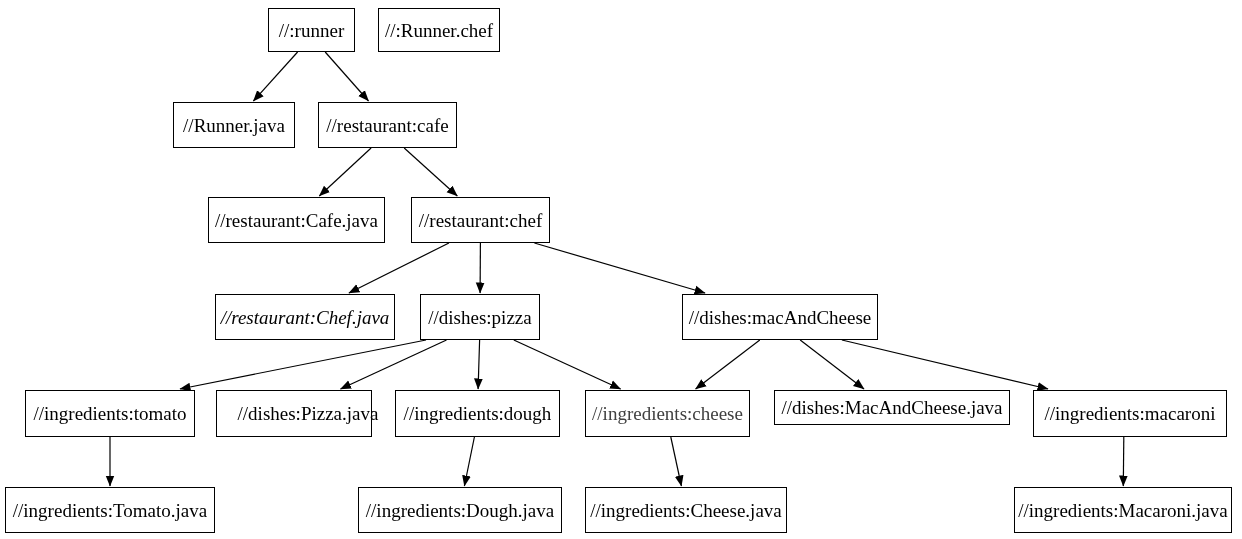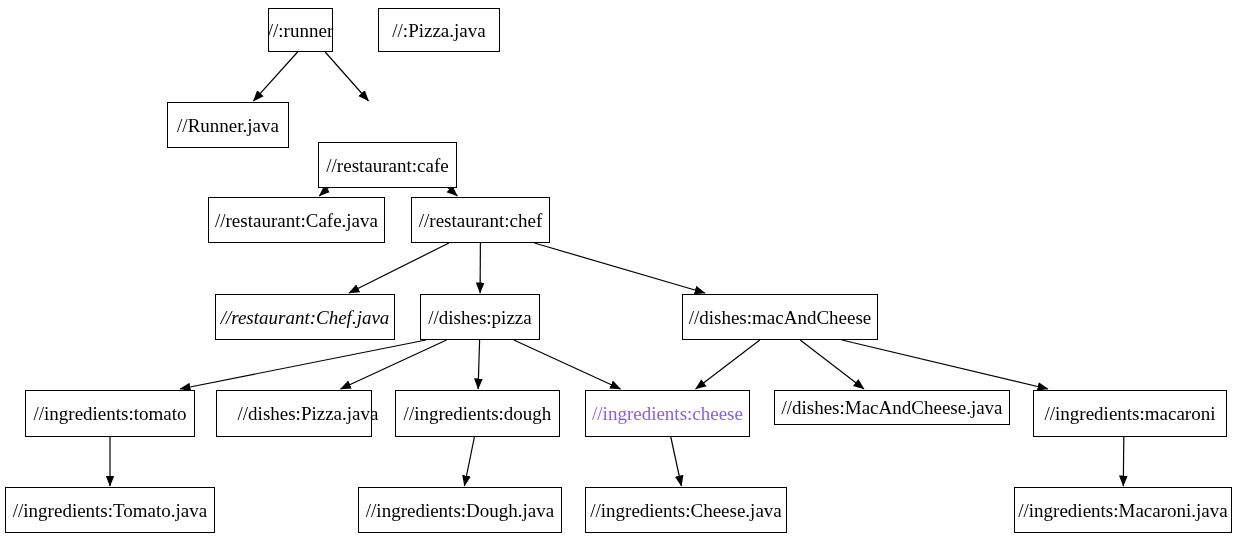--- a/index.html
+++ b/index.html
@@ -62,33 +62,33 @@
         <line x1="759.8" y1="340.0" x2="695.6" y2="389.0" stroke="#000000" stroke-width="1.2" marker-end="url(#arrowhead)"></line>
         <line x1="800.2" y1="340.0" x2="864.0" y2="389.0" stroke="#000000" stroke-width="1.2" marker-end="url(#arrowhead)"></line>
         <line x1="841.9" y1="340.0" x2="1048.0" y2="389.0" stroke="#000000" stroke-width="1.2" marker-end="url(#arrowhead)"></line>
         <line x1="110.0" y1="437.0" x2="110.0" y2="486.0" stroke="#000000" stroke-width="1.2" marker-end="url(#arrowhead)"></line>
         <line x1="474.4" y1="437.0" x2="464.4" y2="486.0" stroke="#000000" stroke-width="1.2" marker-end="url(#arrowhead)"></line>
         <line x1="670.8" y1="437.0" x2="681.4" y2="486.0" stroke="#000000" stroke-width="1.2" marker-end="url(#arrowhead)"></line>
         <line x1="1123.8" y1="437.0" x2="1123.3" y2="486.0" stroke="#000000" stroke-width="1.2" marker-end="url(#arrowhead)"></line>
       </g>
   </svg>
   <div id="node-layer">
-      <div class="graph-node" style="left: 268px; top: 8px; width: 65px; height: 44px; background: rgb(255, 255, 255); border-color: rgb(0, 0, 0); color: rgb(0, 0, 0);">//:runner</div>
-      <div class="graph-node" style="left: 378px; top: 8px; width: 122px; height: 44px; background: rgb(255, 255, 255); border-color: rgb(0, 0, 0); color: rgb(0, 0, 0);">//:Pizza.java</div>
-      <div class="graph-node" style="left: 167px; top: 102px; width: 122px; height: 46px; background: rgb(255, 255, 255); border-color: rgb(0, 0, 0); color: rgb(0, 0, 0);">//Runner.java</div>
-      <div class="graph-node" style="left: 318px; top: 102px; width: 139px; height: 46px; background: rgb(255, 255, 255); border-color: rgb(0, 0, 0); color: rgb(0, 0, 0); margin-top: 40px;">//restaurant:cafe</div>
+      <div class="graph-node" style="left: 268px; top: 8px; width: 87px; height: 44px; background: rgb(255, 255, 255); border-color: rgb(0, 0, 0); color: rgb(0, 0, 0);">//:runner</div>
+      <div class="graph-node" style="left: 378px; top: 8px; width: 122px; height: 44px; background: rgb(255, 255, 255); border-color: rgb(0, 0, 0); color: rgb(0, 0, 0);">//:Runner.chef</div>
+      <div class="graph-node" style="left: 173px; top: 102px; width: 122px; height: 46px; background: rgb(255, 255, 255); border-color: rgb(0, 0, 0); color: rgb(0, 0, 0);">//Runner.java</div>
+      <div class="graph-node" style="left: 318px; top: 102px; width: 139px; height: 46px; background: rgb(255, 255, 255); border-color: rgb(0, 0, 0); color: rgb(0, 0, 0);">//restaurant:cafe</div>
       <div class="graph-node" style="left: 208px; top: 197px; width: 177px; height: 46px; background: rgb(255, 255, 255); border-color: rgb(0, 0, 0); color: rgb(0, 0, 0);">//restaurant:Cafe.java</div>
       <div class="graph-node" style="left: 411px; top: 197px; width: 139px; height: 46px; background: rgb(255, 255, 255); border-color: rgb(0, 0, 0); color: rgb(0, 0, 0);">//restaurant:chef</div>
       <div class="graph-node" style="left: 215px; top: 294px; width: 180px; height: 46px; background: rgb(255, 255, 255); border-color: rgb(0, 0, 0); color: rgb(0, 0, 0); font-style: italic;">//restaurant:Chef.java</div>
       <div class="graph-node" style="left: 420px; top: 294px; width: 120px; height: 46px; background: rgb(255, 255, 255); border-color: rgb(0, 0, 0); color: rgb(0, 0, 0);">//dishes:pizza</div>
       <div class="graph-node" style="left: 682px; top: 294px; width: 196px; height: 46px; background: rgb(255, 255, 255); border-color: rgb(0, 0, 0); color: rgb(0, 0, 0);">//dishes:macAndCheese</div>
       <div class="graph-node" style="left: 25px; top: 390px; width: 170px; height: 47px; background: rgb(255, 255, 255); border-color: rgb(0, 0, 0); color: rgb(0, 0, 0);">//ingredients:tomato</div>
       <div class="graph-node" style="left: 216px; top: 390px; width: 156px; height: 47px; background: rgb(255, 255, 255); border-color: rgb(0, 0, 0); color: rgb(0, 0, 0); padding-left: 28px;">//dishes:Pizza.java</div>
       <div class="graph-node" style="left: 395px; top: 390px; width: 165px; height: 47px; background: rgb(255, 255, 255); border-color: rgb(0, 0, 0); color: rgb(0, 0, 0);">//ingredients:dough</div>
-      <div class="graph-node" style="left: 585px; top: 390px; width: 165px; height: 47px; background: rgb(255, 255, 255); border-color: rgb(0, 0, 0); color: #8b5cf6;">//ingredients:cheese</div>
+      <div class="graph-node" style="left: 585px; top: 390px; width: 165px; height: 47px; background: rgb(255, 255, 255); border-color: rgb(0, 0, 0); color: #404040;">//ingredients:cheese</div>
       <div class="graph-node" style="left: 774px; top: 390px; width: 236px; height: 35px; background: rgb(255, 255, 255); border-color: rgb(0, 0, 0); color: rgb(0, 0, 0);">//dishes:MacAndCheese.java</div>
       <div class="graph-node" style="left: 1033px; top: 390px; width: 194px; height: 47px; background: rgb(255, 255, 255); border-color: rgb(0, 0, 0); color: rgb(0, 0, 0);">//ingredients:macaroni</div>
       <div class="graph-node" style="left: 5px; top: 487px; width: 210px; height: 46px; background: rgb(255, 255, 255); border-color: rgb(0, 0, 0); color: rgb(0, 0, 0); text-align: right;">//ingredients:Tomato.java</div>
       <div class="graph-node" style="left: 358px; top: 487px; width: 204px; height: 46px; background: rgb(255, 255, 255); border-color: rgb(0, 0, 0); color: rgb(0, 0, 0);">//ingredients:Dough.java</div>
       <div class="graph-node" style="left: 585px; top: 487px; width: 202px; height: 46px; background: rgb(255, 255, 255); border-color: rgb(0, 0, 0); color: rgb(0, 0, 0);">//ingredients:Cheese.java</div>
       <div class="graph-node" style="left: 1014px; top: 487px; width: 218px; height: 46px; background: rgb(255, 255, 255); border-color: rgb(0, 0, 0); color: rgb(0, 0, 0);">//ingredients:Macaroni.java</div>
     </div>
 </div>
 
 </body></html>

